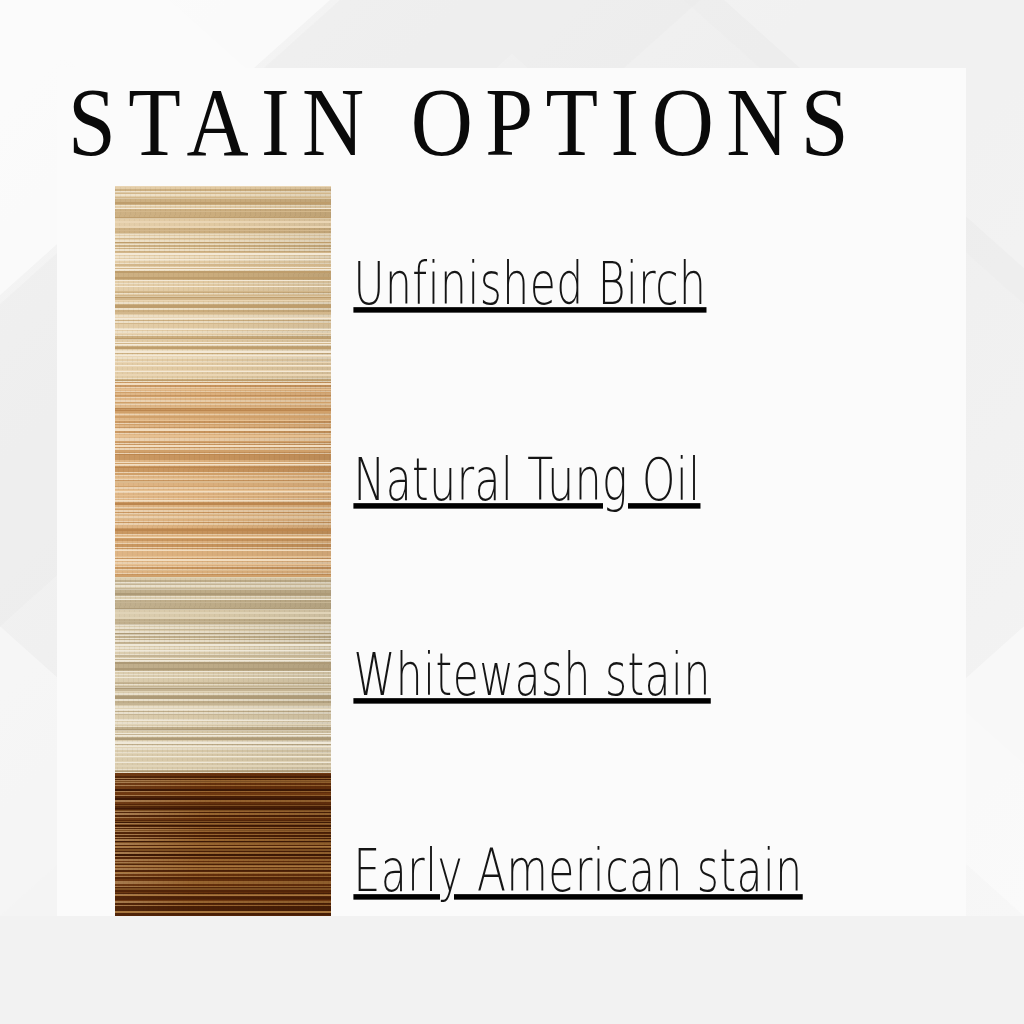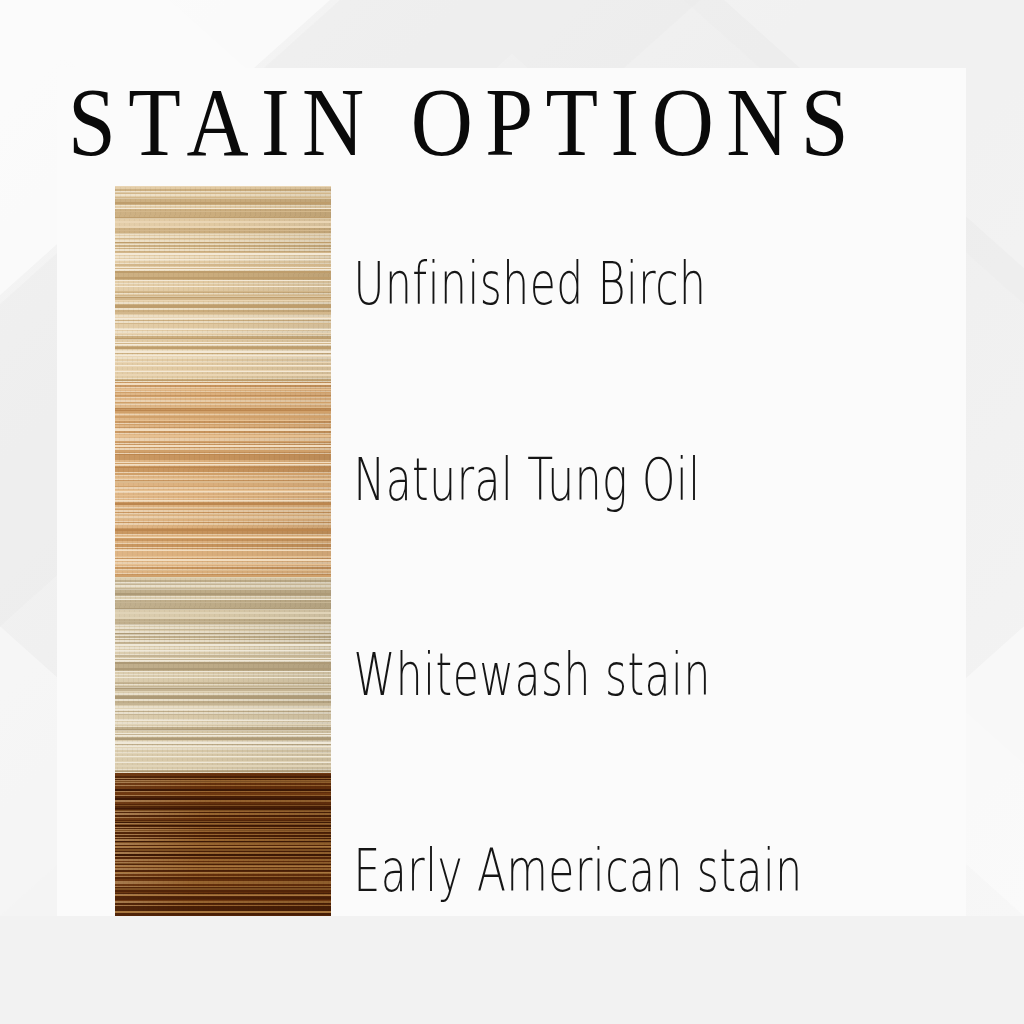--- a/index.html
+++ b/index.html
@@ -55,20 +55,21 @@
     transform-origin: left top;
   }
 
   
   .rows {
     position: absolute;
     left: 115px;
     top: 186px;
     width: 851px;
     height: 782px;
+    text-decoration: underline;
   }
   .row {
     position: relative;
     display: flex;
     align-items: center;
     height: 195.5px;
   }
   .swatch {
     position: relative;
     width: 216px;

